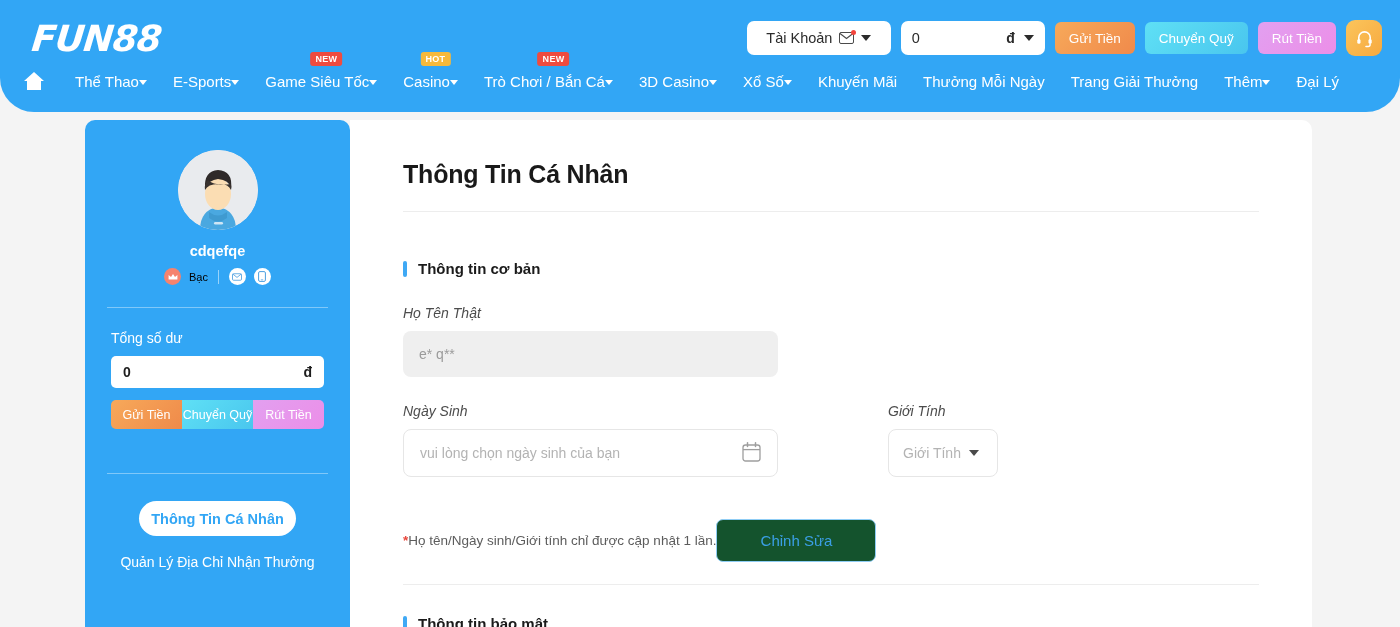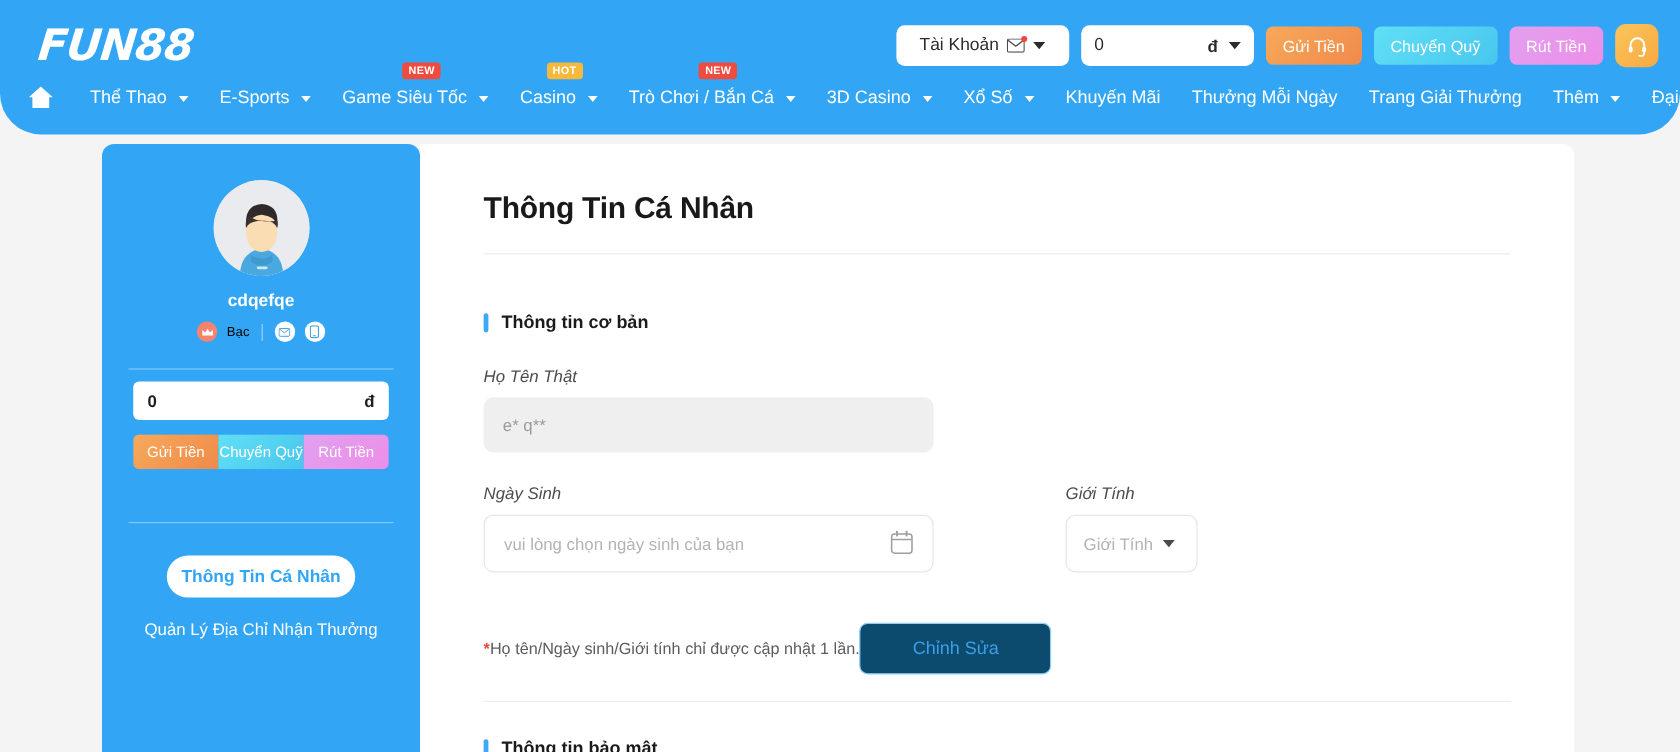--- a/index.html
+++ b/index.html
@@ -63,21 +63,21 @@
   }
 
   
   .nav {
     position: absolute; left: 22px; top: 70px; right: 10px;
     display: flex; align-items: center; gap: 0px;
   }
   .home-ic { display: flex; align-items: center; margin-right: 16px; }
   .navitem {
     position: relative; color: #ffffff; font-size: 15px;
-    padding: 0 13px; display: flex; align-items: center; gap: 10px;
+    padding: 0 13px; display: flex; align-items: center; gap: 0;
     cursor: pointer; white-space: nowrap;
   }
   .navcaret { width: 0; height: 0; border-left: 4.5px solid transparent; border-right: 4.5px solid transparent; border-top: 5.5px solid #fff; margin-top: 2px; }
   .badge {
     position: absolute; top: -21px; left: 50%; transform: translateX(-34%);
     font-size: 9px; font-weight: 700; color: #fff;
     padding: 2px 5px; border-radius: 3px; letter-spacing: 0.3px;
   }
   .badge.new { background: #ef4b3f; }
   .badge.hot { background: #f6b93b; }
@@ -183,21 +183,21 @@
   }
   .sel-caret { width: 0; height: 0; border-left: 5px solid transparent; border-right: 5px solid transparent; border-top: 6px solid #4a4a4a; }
 
   .noterow {
     margin: 42px 53px 0; display: flex; align-items: center; 
   }
   .note { font-size: 13.5px; color: #5c5c5c; }
   .note .star { color: #e8473c; font-weight: 700; }
   .edit-btn {
     width: 160px; height: 43px; border: 1px solid #8fcdf5; border-radius: 7px;
-    background: #0c4a6e; color: #3b9fe6; font-size: 15px;
+    background: #14532d; color: #3b9fe6; font-size: 15px;
     display: flex; align-items: center; justify-content: center; cursor: pointer;
   }
   .divider2 { height: 1px; background: #ededed; margin: 22px 53px 0; }
   .sec-head2 {
     display: flex; align-items: center; gap: 11px; margin: 30px 0 0 53px;
   }
 </style>
 </head>
 <body>
 
@@ -346,20 +346,21 @@
       <span class="circ-ic">
         <svg width="8" height="11" viewBox="0 0 8 11">
           <rect x="0.6" y="0.6" width="6.8" height="9.8" rx="1.3" fill="#fff" stroke="#4a9fe0" stroke-width="1"></rect>
           <rect x="2.7" y="8.4" width="2.6" height="0.9" rx="0.45" fill="#4a9fe0"></rect>
         </svg>
       </span>
     </div>
 
     <div class="hr"></div>
 
+    <div class="bal-label">Tổng số dư</div>
     <div class="bal-box">
       <span class="v">0</span>
       <span class="c">đ</span>
     </div>
 
     <div class="side-actions">
       <div class="sa-deposit">Gửi Tiền</div>
       <div class="sa-transfer">Chuyển Quỹ</div>
       <div class="sa-withdraw">Rút Tiền</div>
     </div>

